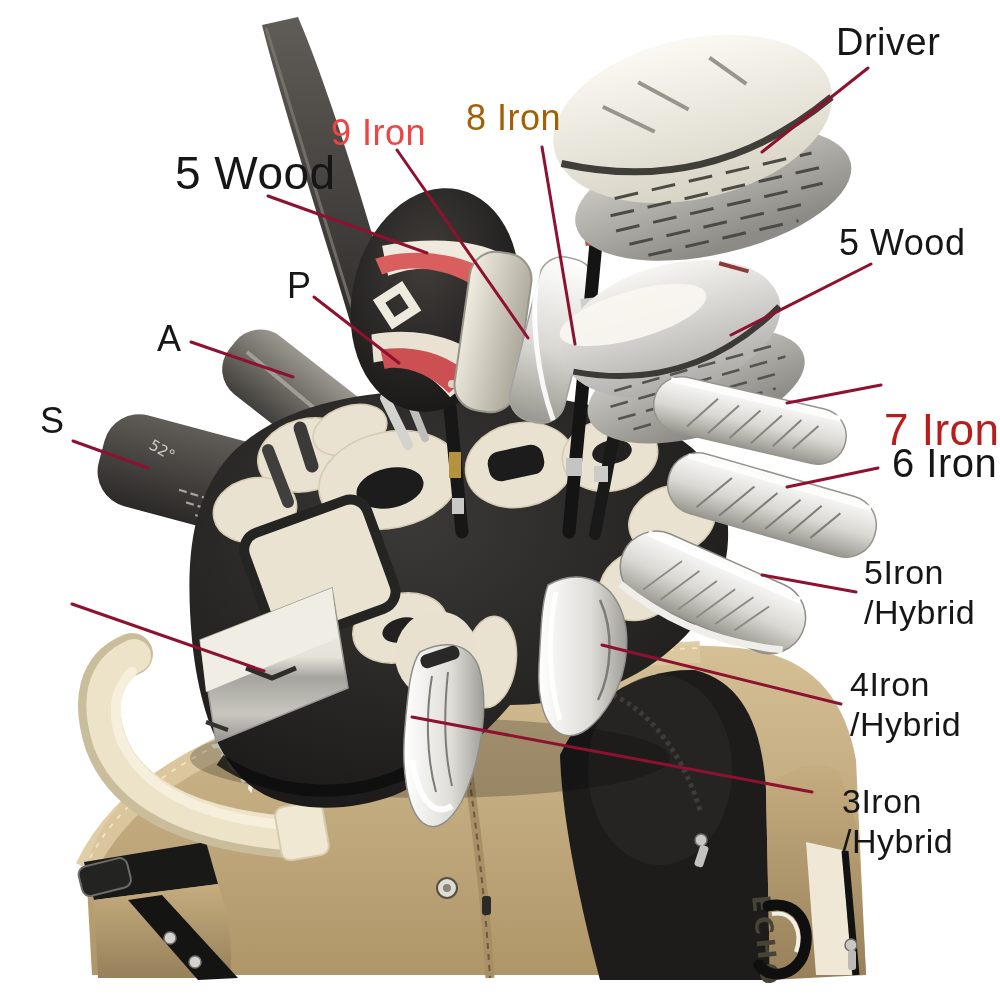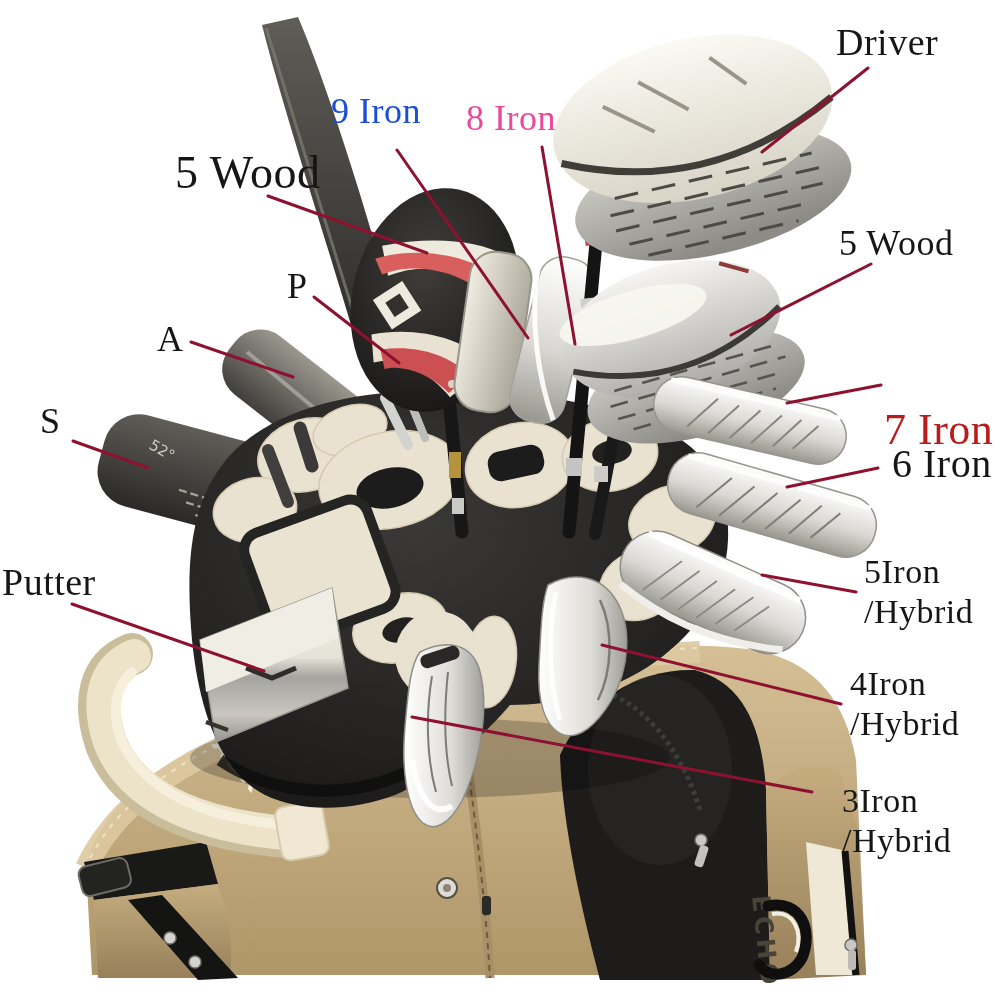--- a/index.html
+++ b/index.html
@@ -2,21 +2,21 @@
 <html><head>
 <meta charset="utf-8">
 <style>
   html,body{margin:0;padding:0;background:#ffffff;}
   #stage{position:relative;width:1000px;height:1000px;background:#ffffff;overflow:hidden;
          font-family:"DejaVu Sans",sans-serif;}
   #photo,#leads{position:absolute;left:0;top:0;width:1000px;height:1000px;}
   #leads{pointer-events:none;z-index:5;}
   #labels{position:absolute;left:0;top:0;width:1000px;height:1000px;z-index:6;pointer-events:none;}
   .club-label{position:absolute;white-space:pre-line;line-height:1.18;letter-spacing:0.5px;
-              font-family:Liberation Serif, serif;font-weight:500;}
+              font-family:Liberation Sans, sans-serif;font-weight:500;}
 </style>
 </head>
 <body>
 
 <div id="stage">
 
 <svg id="photo" viewBox="0 0 1000 1000">
   <defs>
     <linearGradient id="gTan" x1="0" y1="0" x2="0" y2="1">
       <stop offset="0" stop-color="#d5bf95"></stop>
@@ -318,31 +318,30 @@
       <line x1="73" y1="441" x2="148" y2="468" stroke="#8e1130" stroke-width="3" stroke-linecap="round"></line>
       <line x1="878" y1="468" x2="787" y2="487" stroke="#8e1130" stroke-width="3" stroke-linecap="round"></line>
       <line x1="856" y1="592" x2="762" y2="575" stroke="#8e1130" stroke-width="3" stroke-linecap="round"></line>
       <line x1="72" y1="604" x2="264" y2="671" stroke="#8e1130" stroke-width="3" stroke-linecap="round"></line>
       <line x1="841" y1="704" x2="602" y2="645" stroke="#8e1130" stroke-width="3" stroke-linecap="round"></line>
       <line x1="812" y1="792" x2="412" y2="717" stroke="#8e1130" stroke-width="3" stroke-linecap="round"></line>
     </svg>
 
 <div id="labels">
       <div class="club-label" style="left: 836px; top: 20px; font-size: 38px; color: rgb(22, 22, 22);">Driver</div>
-      <div class="club-label" style="left: 331px; top: 90px; font-size: 36px; color: #1d4ed8;">9 Iron</div>
-      <div class="club-label" style="left: 466px; top: 97px; font-size: 36px; color: #ec4899;">8 Iron</div>
+      <div class="club-label" style="left: 331px; top: 112px; font-size: 36px; color: #ef4444;">9 Iron</div>
+      <div class="club-label" style="left: 466px; top: 97px; font-size: 36px; color: #a16207;">8 Iron</div>
       <div class="club-label" style="left: 175px; top: 146px; font-size: 46px; color: rgb(22, 22, 22);">5 Wood</div>
       <div class="club-label" style="left: 839px; top: 222px; font-size: 36px; color: rgb(22, 22, 22);">5 Wood</div>
       <div class="club-label" style="left: 287px; top: 265px; font-size: 36px; color: rgb(22, 22, 22);">P</div>
       <div class="club-label" style="left: 157px; top: 318px; font-size: 36px; color: rgb(22, 22, 22);">A</div>
       <div class="club-label" style="left: 884px; top: 356px; font-size: 44px; color: #b91c1c; margin-top: 48px;">7 Iron</div>
       <div class="club-label" style="left: 40px; top: 400px; font-size: 36px; color: rgb(22, 22, 22);">S</div>
       <div class="club-label" style="left: 892px; top: 440px; font-size: 40px; color: rgb(22, 22, 22);">6 Iron</div>
       <div class="club-label" style="left: 864px; top: 552px; font-size: 34px; color: rgb(22, 22, 22);">5Iron
 /Hybrid</div>
-      <div class="club-label" style="left: 2px; top: 560px; font-size: 38px; color: rgb(22, 22, 22);">Putter</div>
       <div class="club-label" style="left: 850px; top: 664px; font-size: 34px; color: rgb(22, 22, 22);">4Iron
 /Hybrid</div>
       <div class="club-label" style="left: 842px; top: 764px; font-size: 34px; color: rgb(22, 22, 22); margin-top: 17px;">3Iron
 /Hybrid</div>
     </div>
 
 </div>
 
 </body></html>

